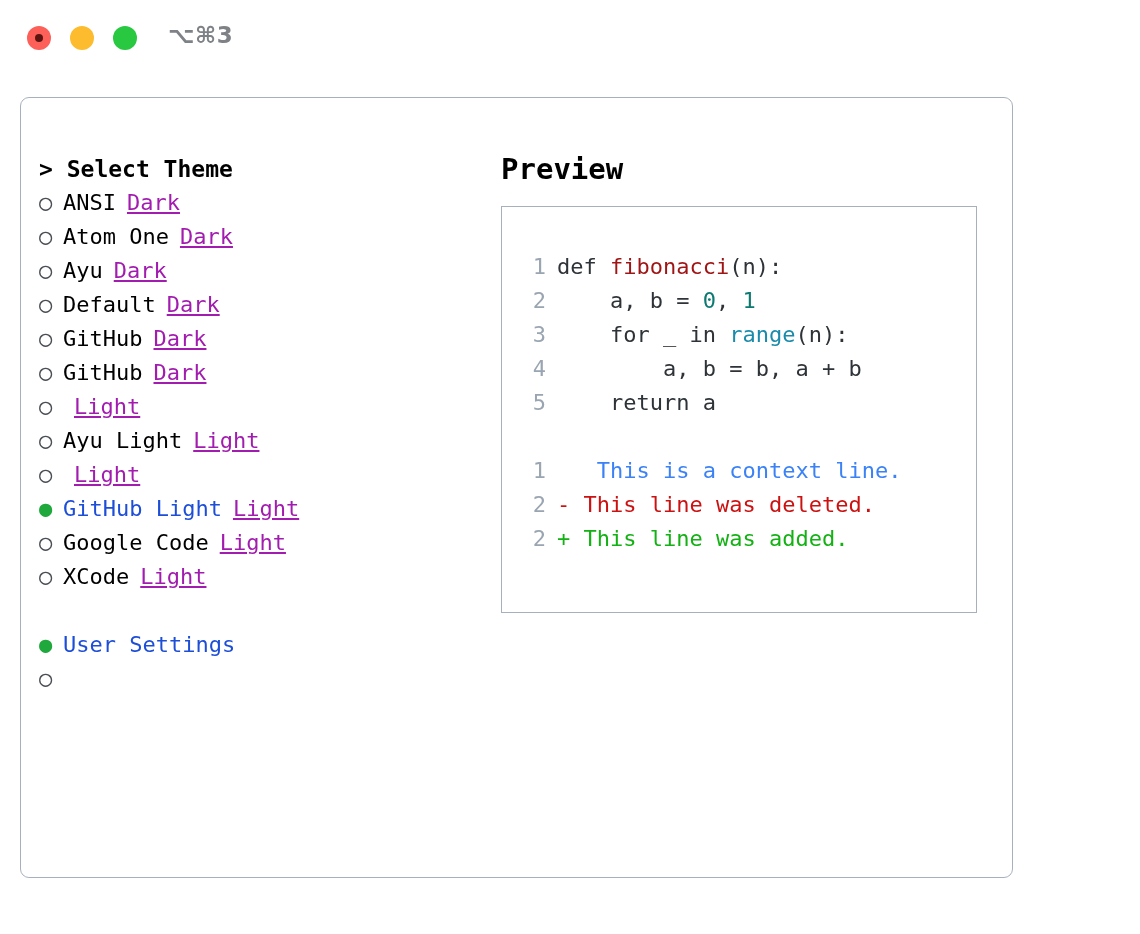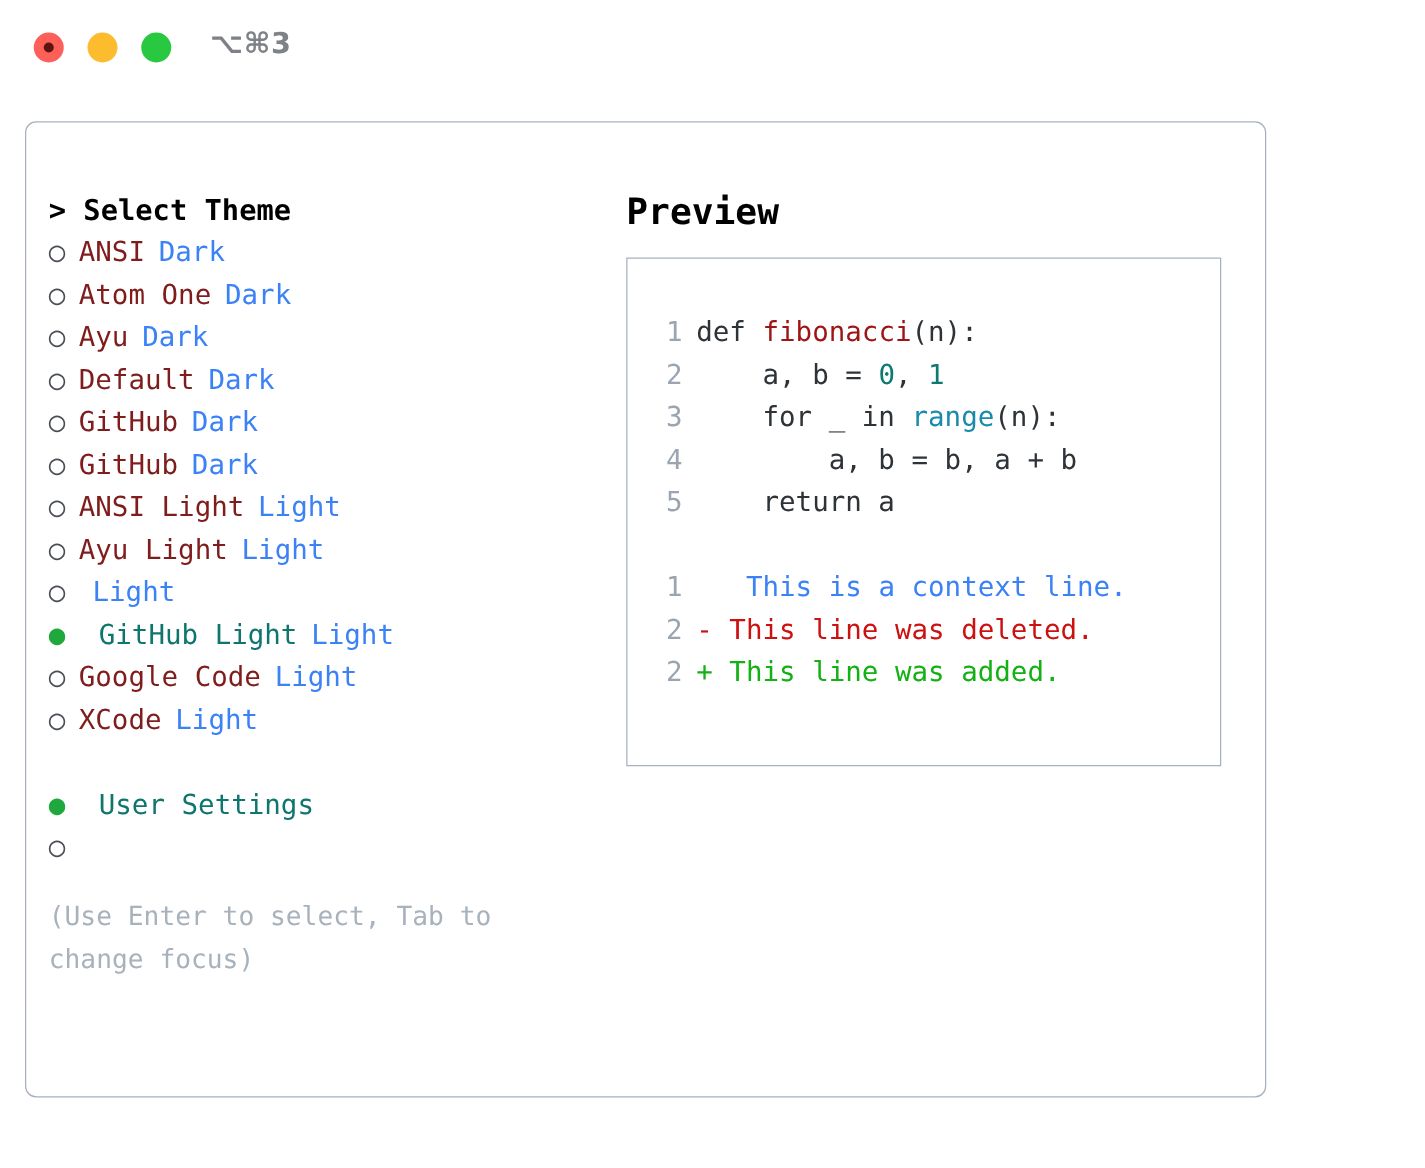--- a/index.html
+++ b/index.html
@@ -109,25 +109,26 @@
   .bullet {
     display: inline-block;
     width: 24px;
     flex: 0 0 24px;
     font-size: 22px;
     line-height: 34px;
     text-align: left;
   }
   .bullet-empty { color: #4a4f55; }
   .bullet-filled { color: #1fa83c; }
-  .opt-label { color: #7f1d1d; }
-  .opt-label.sel { color: #0f766e; margin-left: 16px; }
+  .opt-label { color: #000000; }
+  .opt-label.sel { color: #1d4ed8; }
   .opt-variant {
-    color: #3b82f6;
+    color: #a21caf;
     margin-left: 11px;
+    text-decoration: underline;
   }
 
   .subhead-row {
     height: 34px;
     line-height: 34px;
     font-size: 22px;
     white-space: pre;
     color: #000000;
     padding-left: 24px;
   }
@@ -218,37 +219,36 @@
 
       <div class="section-title">&gt; Select Theme</div>
 
       <div id="theme-list">
           <div class="opt-row"><span class="bullet bullet-empty">○</span><span class="opt-label">ANSI</span><span class="opt-variant">Dark</span></div>
           <div class="opt-row"><span class="bullet bullet-empty">○</span><span class="opt-label">Atom One</span><span class="opt-variant">Dark</span></div>
           <div class="opt-row"><span class="bullet bullet-empty">○</span><span class="opt-label">Ayu</span><span class="opt-variant">Dark</span></div>
           <div class="opt-row"><span class="bullet bullet-empty">○</span><span class="opt-label">Default</span><span class="opt-variant">Dark</span></div>
           <div class="opt-row"><span class="bullet bullet-empty">○</span><span class="opt-label">GitHub</span><span class="opt-variant">Dark</span></div>
           <div class="opt-row"><span class="bullet bullet-empty">○</span><span class="opt-label">GitHub</span><span class="opt-variant">Dark</span></div>
-          <div class="opt-row"><span class="bullet bullet-empty">○</span><span class="opt-label">ANSI Light</span><span class="opt-variant">Light</span></div>
+          <div class="opt-row"><span class="bullet bullet-empty">○</span><span class="opt-variant">Light</span></div>
           <div class="opt-row"><span class="bullet bullet-empty">○</span><span class="opt-label">Ayu Light</span><span class="opt-variant">Light</span></div>
           <div class="opt-row"><span class="bullet bullet-empty">○</span><span class="opt-variant">Light</span></div>
           <div class="opt-row"><span class="bullet bullet-filled">●</span><span class="opt-label sel">GitHub Light</span><span class="opt-variant">Light</span></div>
           <div class="opt-row"><span class="bullet bullet-empty">○</span><span class="opt-label">Google Code</span><span class="opt-variant">Light</span></div>
           <div class="opt-row"><span class="bullet bullet-empty">○</span><span class="opt-label">XCode</span><span class="opt-variant">Light</span></div>
         </div>
 
       <div class="spacer-row"></div>
 
 
       <div id="apply-to-list">
           <div class="opt-row"><span class="bullet bullet-filled">●</span><span class="opt-label sel">User Settings</span></div>
           <div class="opt-row"><span class="bullet bullet-empty">○</span></div>
         </div>
 
-      <div class="hint">(Use Enter to select, Tab to change focus)</div>
     </div>
 
     <div class="right-col">
 
       <div class="preview-title">Preview</div>
 
       <div class="preview-box">
         <div class="code-area">
           <div id="code-lines">
               <div class="code-line"><span class="lineno">1</span><span class="tok-plain">def </span><span class="tok-fn">fibonacci</span><span class="tok-plain">(n):</span></div>

